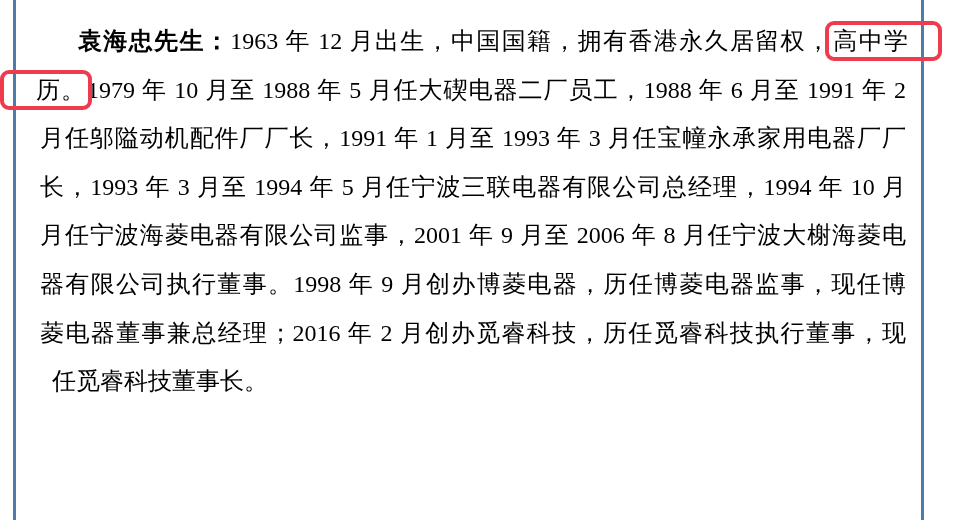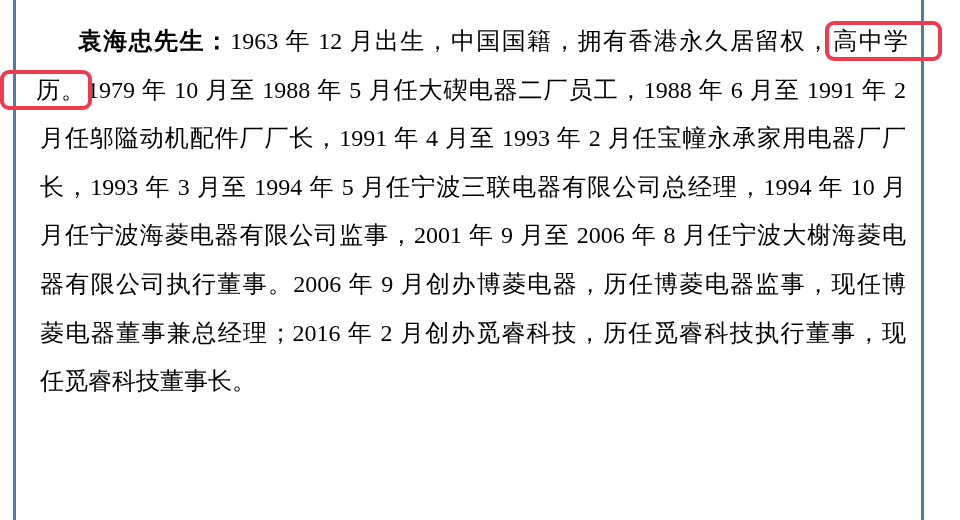--- a/index.html
+++ b/index.html
@@ -35,21 +35,21 @@
     color: var(--text-color, #000000);
   }
   .line {
     height: 48.6px;
     text-align: justify;
     text-align-last: justify;
     white-space: normal;
     overflow: visible;
   }
   .line.first { text-indent: 38px; }
-  .line.last  { text-align-last: left; }
+  .line.last  { text-align-last: left; margin-left: 12px; }
   .seg.bold { font-weight: bold; }
   .hl {
     border: 4px solid var(--highlight-color, #ee3b4d);
     border-radius: 9px;
     padding: 3px 3px;
     margin: -3px -3px;
     position: relative;
     z-index: 2;
   }
   .hl.hl-right {
@@ -67,20 +67,20 @@
 </style>
 </head>
 <body>
 
 <div class="page">
   <div class="vline left"></div>
   <div class="vline right"></div>
   <div class="para">
       <div class="line first"><span class="seg bold">袁海忠先生：</span><span class="seg">1963 年 12 月出生，中国国籍，拥有香港永久居留权，</span><span class="seg hl hl-right">高中学</span></div>
       <div class="line"><span class="seg hl hl-left">历。</span><span class="seg">1979 年 10 月至 1988 年 5 月任大碶电器二厂员工，1988 年 6 月至 1991 年 2</span></div>
-      <div class="line"><span class="seg">月任邬隘动机配件厂厂长，1991 年 4 月至 1993 年 2 月任宝幢永承家用电器厂厂</span></div>
+      <div class="line"><span class="seg">月任邬隘动机配件厂厂长，1991 年 1 月至 1993 年 3 月任宝幢永承家用电器厂厂</span></div>
       <div class="line"><span class="seg">长，1993 年 3 月至 1994 年 5 月任宁波三联电器有限公司总经理，1994 年 10 月</span></div>
       <div class="line"><span class="seg">月任宁波海菱电器有限公司监事，2001 年 9 月至 2006 年 8 月任宁波大榭海菱电</span></div>
-      <div class="line"><span class="seg">器有限公司执行董事。2006 年 9 月创办博菱电器，历任博菱电器监事，现任博</span></div>
+      <div class="line"><span class="seg">器有限公司执行董事。1998 年 9 月创办博菱电器，历任博菱电器监事，现任博</span></div>
       <div class="line"><span class="seg">菱电器董事兼总经理；2016 年 2 月创办觅睿科技，历任觅睿科技执行董事，现</span></div>
       <div class="line last"><span class="seg">任觅睿科技董事长。</span></div>
     </div>
 </div>
 
 </body></html>

